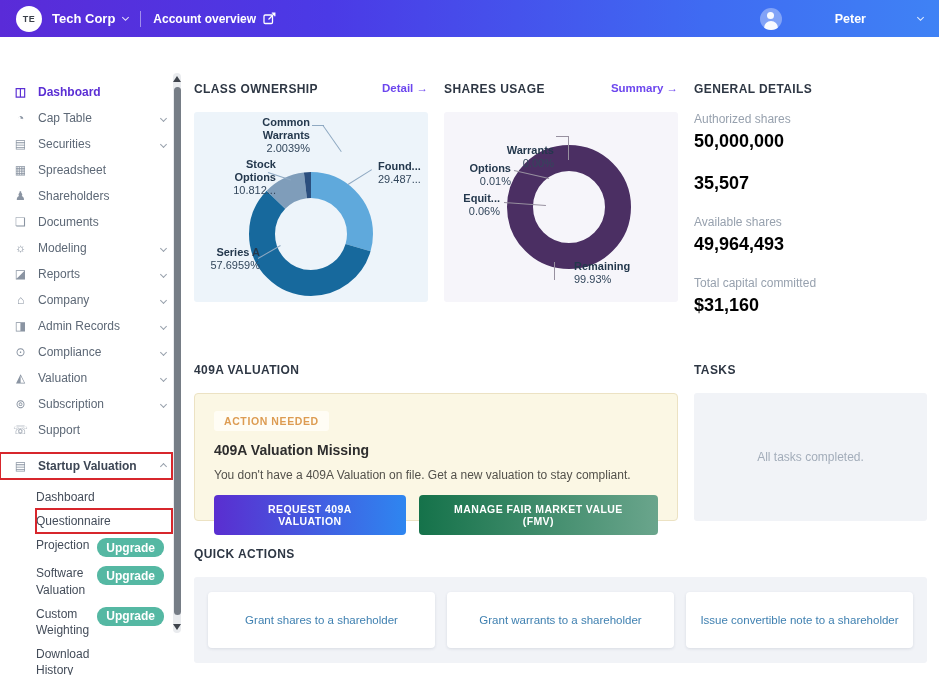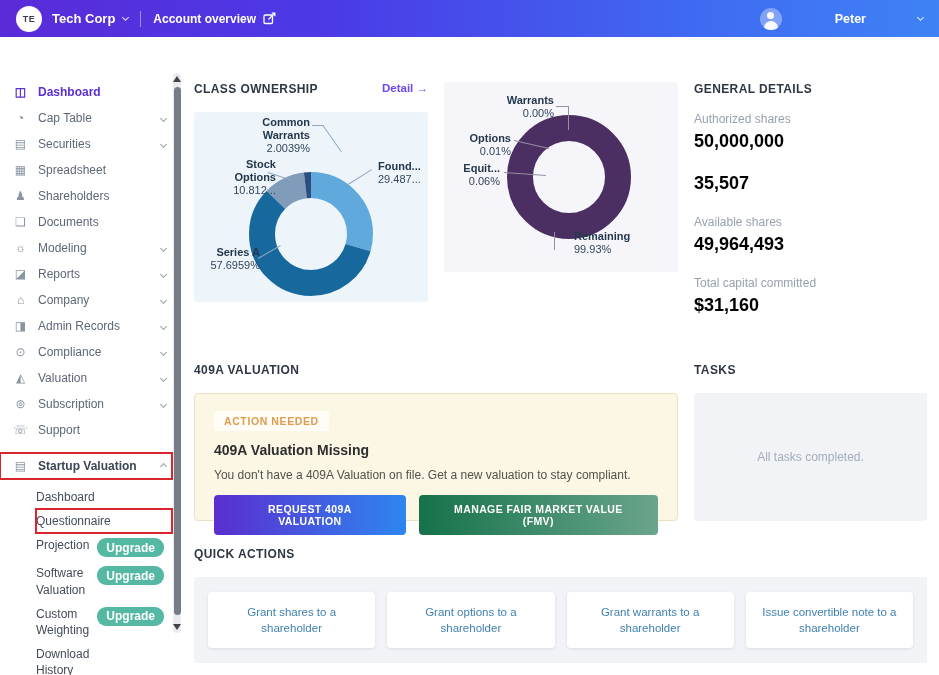--- a/index.html
+++ b/index.html
@@ -271,25 +271,29 @@
           </div>
           <div class="ld" style="left:118px; top:13px; width:12px; height:1px;"></div>
           <div class="ld" style="left:129px; top:13px; width:32px; height:1px; transform:rotate(55deg);"></div>
           <div class="ld" style="left:74px; top:60px; width:24px; height:1px; transform:rotate(18deg);"></div>
           <div class="ld" style="left:154px; top:72px; width:28px; height:1px; transform:rotate(-32deg);"></div>
           <div class="ld" style="left:64px; top:146px; width:26px; height:1px; transform:rotate(-30deg);"></div>
         </div>
       </section>
 
       <section>
+        <div class="sec-head">
+          <span class="sec-title">SHARES USAGE</span>
+          <span class="sec-link"><span>Summary</span> <span>→</span></span>
+        </div>
         <div class="chart-panel panel-purple">
           <svg class="donut" style="left:57px; top:27px;" width="136" height="136" viewBox="0 0 136 136">
             <circle cx="68" cy="68" r="49" fill="none" stroke-width="26" stroke="#4b2f63"></circle>
           </svg>
-          <div class="dlabel t-right" style="left:30px; top:12px; width:80px;">
+          <div class="dlabel t-right" style="left:30px; top:32px; width:80px;">
             <div class="nm">Warrants</div>
             <div class="pv">0.00%</div>
           </div>
           <div class="dlabel t-right" style="left:5px; top:50px; width:62px;">
             <div class="nm">Options</div>
             <div class="pv">0.01%</div>
           </div>
           <div class="dlabel t-right" style="left:0px; top:80px; width:56px;">
             <div class="nm">Equit...</div>
             <div class="pv">0.06%</div>
@@ -350,21 +354,20 @@
           <span class="tasks-empty">All tasks completed.</span>
         </div>
       </section>
 
       <section class="full-row">
         <div class="sec-head">
           <span class="sec-title">QUICK ACTIONS</span>
         </div>
         <div class="quick-panel">
           <div class="quick-card">Grant shares to a shareholder</div>
-          <div class="quick-card">Grant options to a shareholder</div>
           <div class="quick-card">Grant warrants to a shareholder</div>
           <div class="quick-card">Issue convertible note to a shareholder</div>
         </div>
       </section>
 
     </div>
   </main>
 </div>
 
 </body></html>

